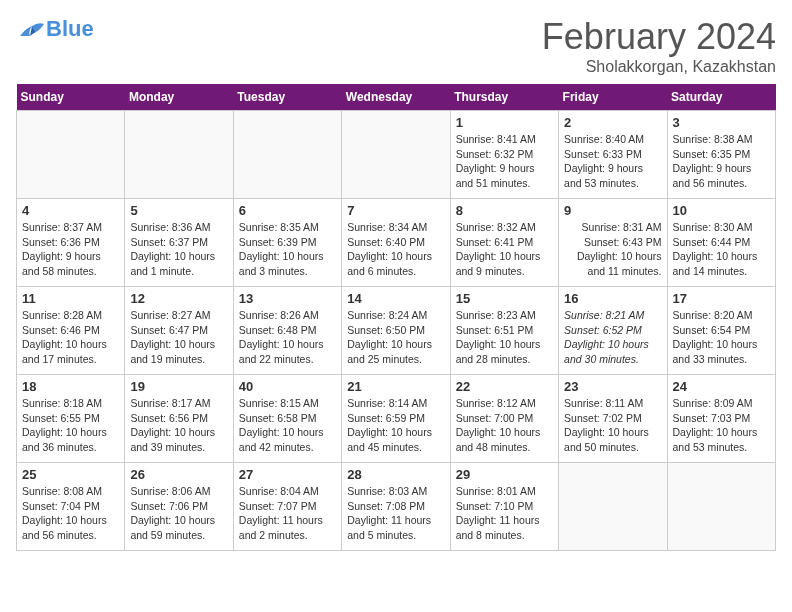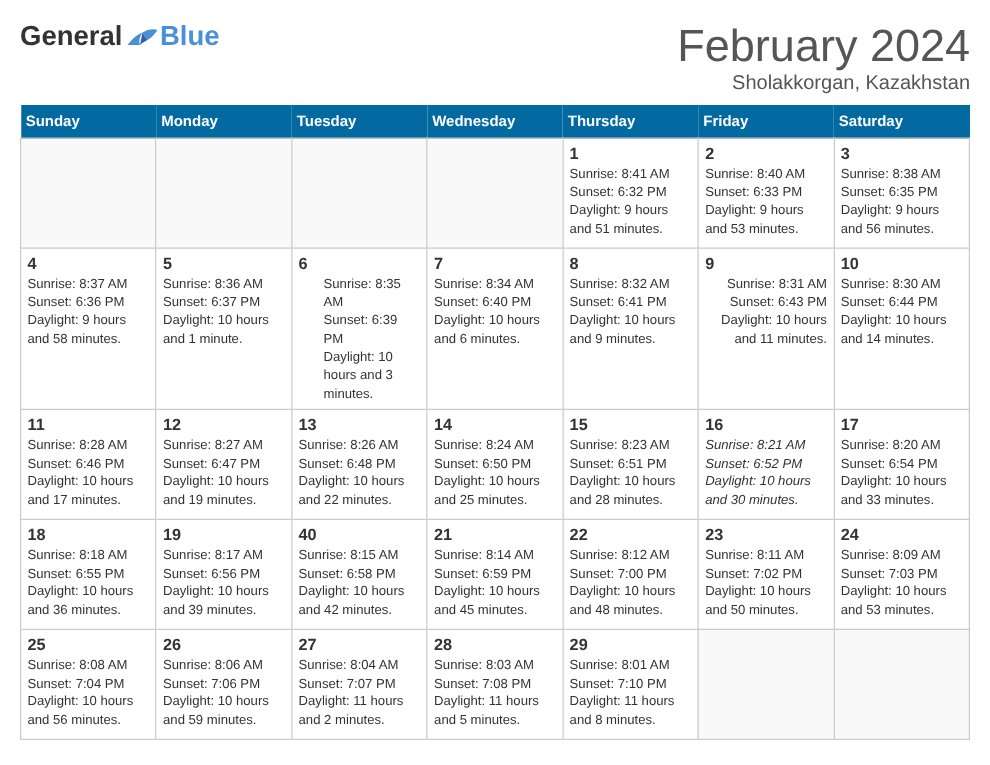--- a/index.html
+++ b/index.html
@@ -46,21 +46,21 @@
     .location {
       font-size: 16px;
       color: #555;
     }
     .calendar {
       width: 100%;
       border-collapse: collapse;
       font-size: 11px;
     }
     .calendar th {
-      background-color: #0369a1;
+      background-color: #701a75;
       color: white;
       padding: 6px 4px;
       text-align: left;
       font-size: 12px;
       font-weight: bold;
     }
     .calendar td {
       border: 1px solid #ccc;
       vertical-align: top;
       padding: 4px 5px;
@@ -83,21 +83,20 @@
       color: #333;
       line-height: 1.4;
     }
   </style>
 </head>
 <body>
 
 <div class="header">
   <div class="logo">
     <div class="logo-text">
-      <span class="logo-general">General</span>
       <svg class="logo-bird" viewBox="0 0 28 22" xmlns="http://www.w3.org/2000/svg">
         <path d="M2,18 Q8,10 14,8 Q10,14 12,18" fill="#4a90d9"></path>
         <path d="M14,8 Q20,4 26,6 Q22,12 18,14 Q16,12 14,8" fill="#4a90d9"></path>
         <path d="M14,8 Q16,12 18,14 Q14,16 12,18 Q13,13 14,8" fill="#2a60af"></path>
       </svg>
       <span class="logo-blue">Blue</span>
     </div>
   </div>
   <div class="title-block">
     <div class="month-title">February 2024</div>
@@ -150,21 +149,21 @@
 Daylight: 9 hours and 58 minutes.</div>
         </td>
         <td>
           <span class="day-num">5</span>
           <div class="day-info" style="white-space: pre-line;">Sunrise: 8:36 AM
 Sunset: 6:37 PM
 Daylight: 10 hours and 1 minute.</div>
         </td>
         <td>
           <span class="day-num">6</span>
-          <div class="day-info" style="white-space: pre-line; margin-left: 20px;">Sunrise: 8:35 AM
+          <div class="day-info" style="white-space: pre-line;">Sunrise: 8:35 AM
 Sunset: 6:39 PM
 Daylight: 10 hours and 3 minutes.</div>
         </td>
         <td>
           <span class="day-num">7</span>
           <div class="day-info" style="white-space: pre-line;">Sunrise: 8:34 AM
 Sunset: 6:40 PM
 Daylight: 10 hours and 6 minutes.</div>
         </td>
         <td>

